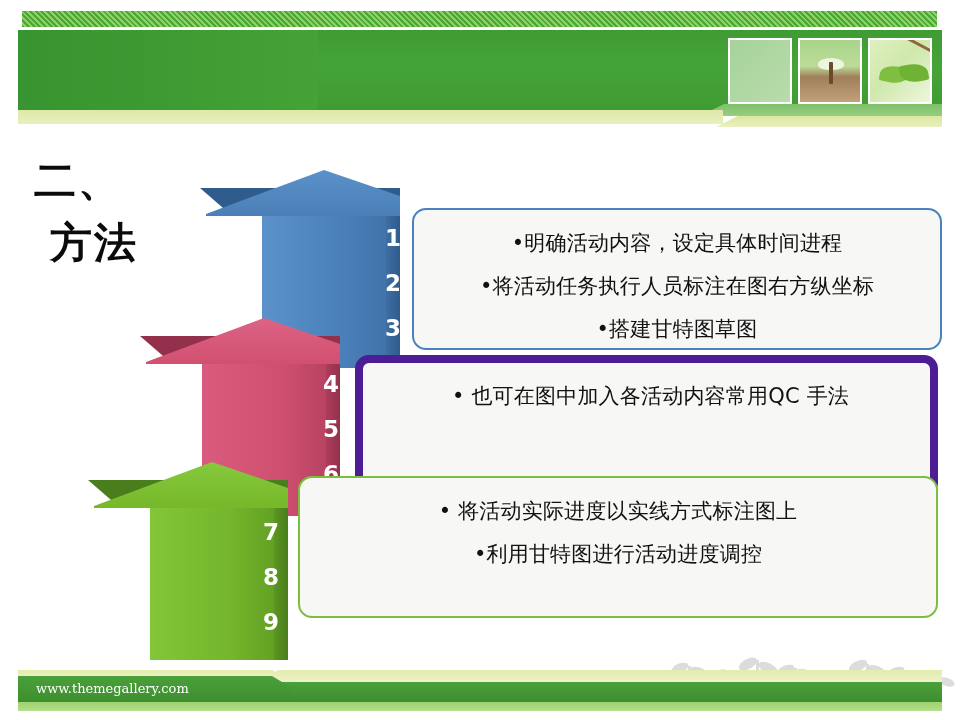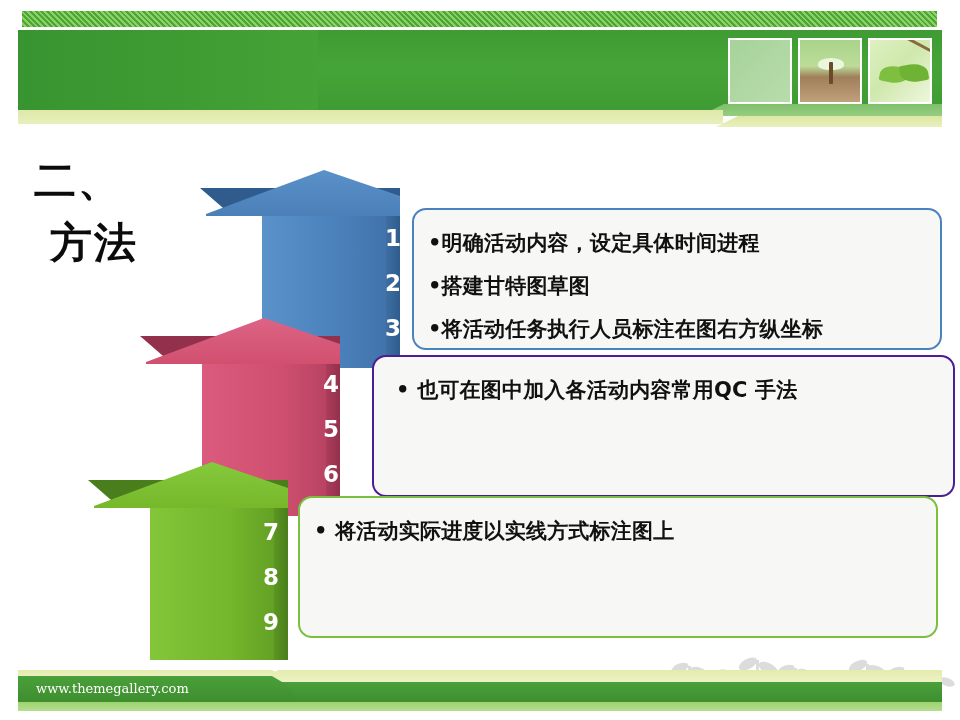--- a/index.html
+++ b/index.html
@@ -157,27 +157,27 @@
   #nums-red{ left:318px; top:362px; height:130px; }
   #nums-red span{ line-height:45px; }
   #nums-green{ left:258px; top:510px; height:130px; }
   #nums-green span{ line-height:45px; }
 
   
   .box{
     position:absolute; background:#f7f7f6; border-radius:14px;
   }
   #box-blue{ left:412px; top:208px; width:530px; height:142px; border:2px solid #4a82c0; }
-  #box-red{ left:372px; top:355px; width:583px; height:142px; border:2px solid #4c1d95; }
-  #box-green{ left:298px; top:496px; width:640px; height:142px; border:2px solid #7cbe3e; }
+  #box-red{ left:355px; top:355px; width:583px; height:142px; border:8px solid #4c1d95; }
+  #box-green{ left:298px; top:476px; width:640px; height:142px; border:2px solid #7cbe3e; }
 
   .box ul{ list-style:none; padding:12px 14px 0 14px; }
   .box li{
-    color:#111111; font-weight:bold; font-size:21px; line-height:43px;
-    white-space:nowrap; letter-spacing:.2px;
+    color:#111111; font-weight:normal; font-size:21px; line-height:43px;
+    white-space:nowrap; letter-spacing:.2px;text-align:center;
   }
   #box-blue li{ font-size:21px; }
   #box-red li{ font-size:21px; padding-left:8px; }
   #box-green li{ font-size:21px; }
 
   
   .sprouts{ position:absolute; left:660px; top:652px; width:300px; height:48px; }
   .footer-dark{
     position:absolute; left:18px; top:676px; width:252px; height:26px;
     background:linear-gradient(to bottom,#4aa03a,#3e8e2f);
@@ -274,34 +274,35 @@
 </div>
 <div class="numcol" id="nums-green">
   <span>7</span>
   <span>8</span>
   <span>9</span>
 </div>
 
 <div class="box" id="box-blue">
   <ul>
     <li>•明确活动内容，设定具体时间进程</li>
+    <li>•将活动任务执行人员标注在图右方纵坐标</li>
     <li>•搭建甘特图草图</li>
-    <li>•将活动任务执行人员标注在图右方纵坐标</li>
   </ul>
 </div>
 
 <div class="box" id="box-red">
   <ul>
     <li>•  也可在图中加入各活动内容常用QC 手法</li>
   </ul>
 </div>
 
 <div class="box" id="box-green">
   <ul>
     <li>•  将活动实际进度以实线方式标注图上</li>
+    <li>•利用甘特图进行活动进度调控</li>
   </ul>
 </div>
 
 <svg class="sprouts" viewBox="0 0 300 48">
   <g fill="#dcdcdc">
     <g>
       <rect x="28" y="14" width="3" height="34"></rect>
       <ellipse cx="20" cy="16" rx="9" ry="4.5" transform="rotate(-22 20 16)"></ellipse>
       <ellipse cx="39" cy="20" rx="9" ry="4.5" transform="rotate(22 39 20)"></ellipse>
       <ellipse cx="21" cy="28" rx="8" ry="4" transform="rotate(-20 21 28)"></ellipse>

